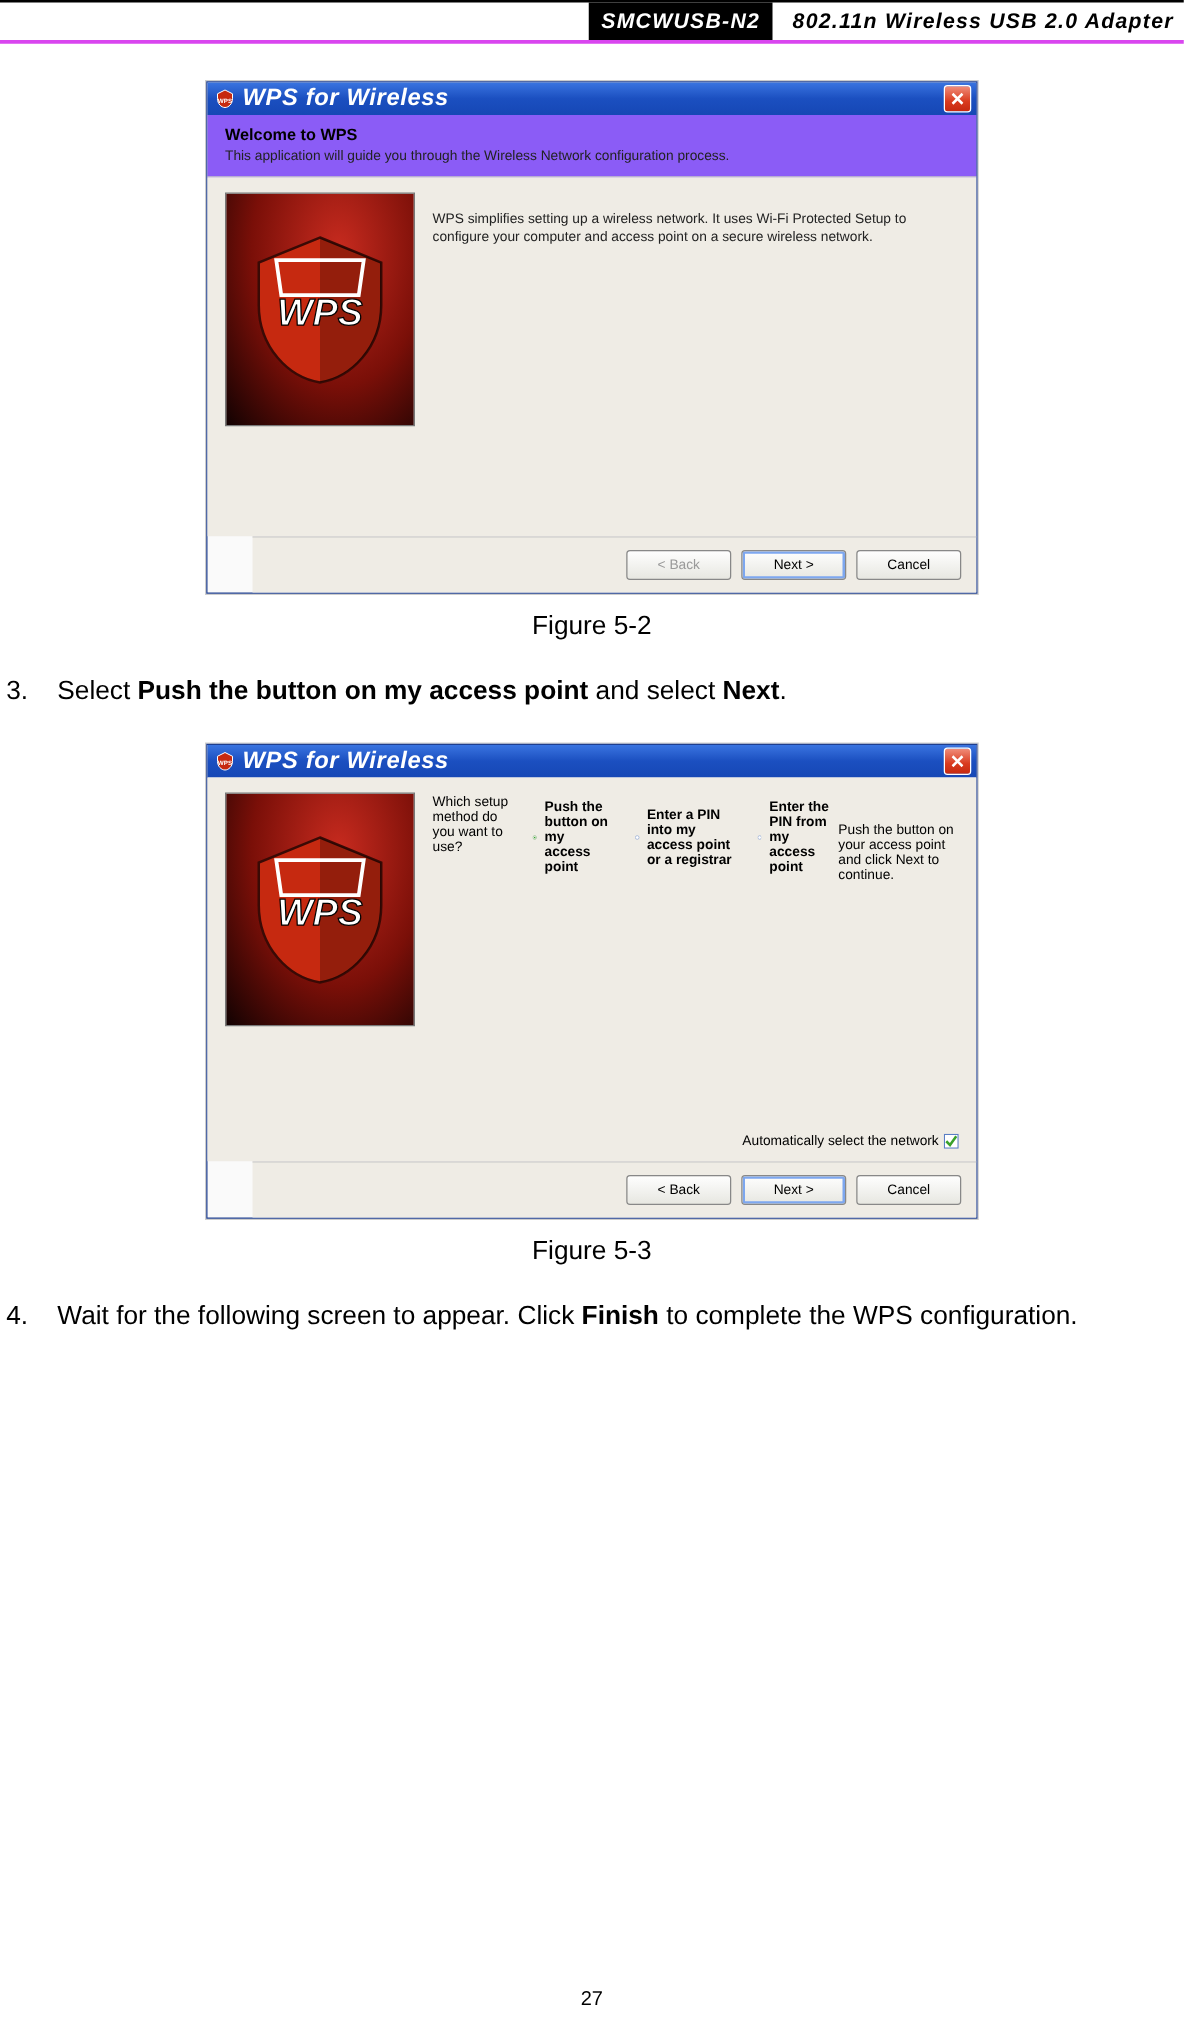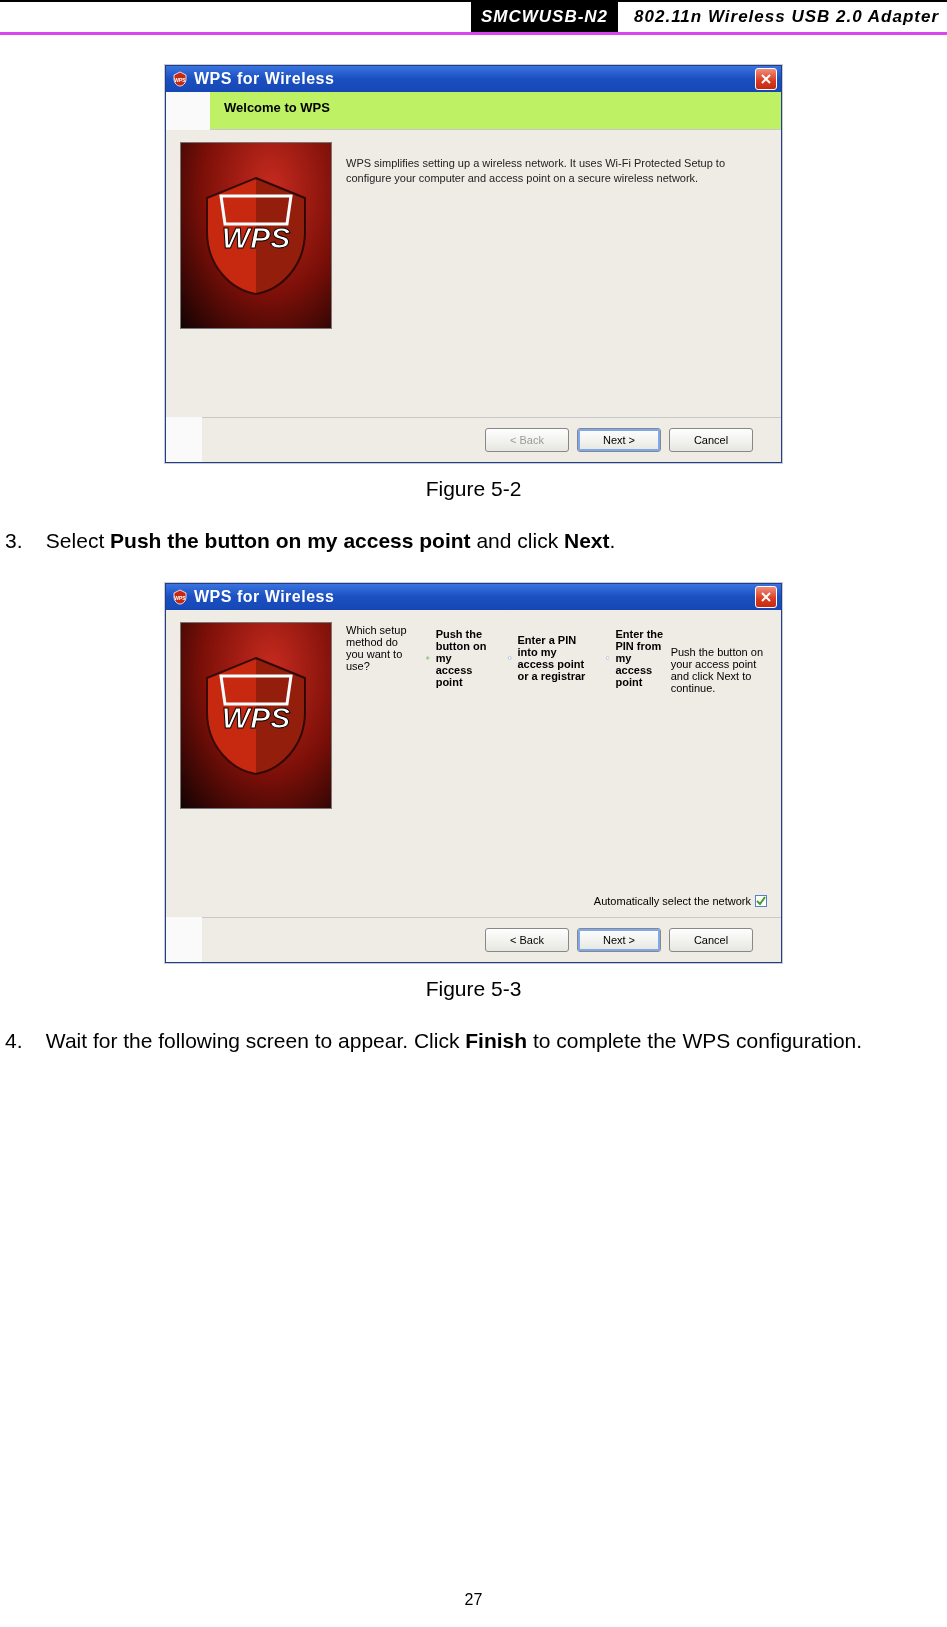--- a/index.html
+++ b/index.html
@@ -88,36 +88,35 @@
     align-items:center;
     padding:0 4px 0 6px;
     color:#fff;
     font-weight:bold;
   }
   .title-icon {
     width:16px;height:16px;
     margin-right:6px;
     display:inline-flex;
   }
-  .titlebar-text { flex:1; font-size:16px; letter-spacing:0.5px; font-weight:bold; }
+  .titlebar-text { flex:1; font-size:19px; letter-spacing:0.5px; font-weight:bold; font-style:italic;}
   .close-btn {
     width:20px;height:20px;
     background:linear-gradient(to bottom,#f08d7a,#d93b1f 60%,#c62910);
     border:1px solid #fff;
     border-radius:3px;
     display:flex;align-items:center;justify-content:center;
     color:#fff;
     font-weight:bold;
     cursor:pointer;
   }
   .banner {
-    background:#bef264;
+    background:#8b5cf6;
     border-bottom:1px solid #c8c8c8;
     padding:8px 14px 10px 14px;
-    margin-left:44px;
   }
   .banner-title { font-weight:bold; font-size:13px; margin-bottom:4px; }
   .banner-sub { font-size:11px; color:#222; }
   .body-area {
     background:#efece5;
     padding:12px 14px 10px 14px;
     min-height:265px;
     display:flex;
     gap:14px;
     align-items:flex-start;
@@ -137,21 +136,21 @@
     width:110px;height:120px;
     position:relative;
   }
   .body-text { flex:1; font-size:11px; color:#222; padding-top:14px; line-height:1.35; }
 
   .footer-row {
     background:#efece5;
     border-top:1px solid #c8c8c8;
     display:flex;
     justify-content:flex-end;
-    padding:10px 28px;
+    padding:10px 12px;
     gap:8px;
     margin-left:36px;
   }
   .xp-btn {
     min-width:82px;
     height:22px;
     border:1px solid #888;
     border-radius:3px;
     background:linear-gradient(to bottom,#fefefe,#e7e7e1);
     font-size:11px;
@@ -197,20 +196,21 @@
         </span>
         <span class="titlebar-text">WPS for Wireless</span>
         <div class="close-btn">
           <svg viewBox="0 0 10 10" width="10" height="10">
               <path d="M1 1 L9 9 M9 1 L1 9" stroke="#fff" stroke-width="2"></path>
             </svg>
         </div>
       </div>
       <div class="banner">
         <div class="banner-title">Welcome to WPS</div>
+        <div class="banner-sub">This application will guide you through the Wireless Network configuration process.</div>
       </div>
       <div class="body-area">
         <div class="wps-badge">
           <svg class="wps-shield" viewBox="0 0 110 120">
             <path d="M55 2 L104 22 L104 56 C104 90 80 114 55 118 C30 114 6 90 6 56 L6 22 Z" fill="#c62910" stroke="#3a0a05" stroke-width="2"></path>
             <path d="M55 2 L104 22 L104 56 C104 90 80 114 55 118 L55 2 Z" fill="rgba(0,0,0,0.25)"></path>
             <path d="M20 20 L90 20 L86 48 L24 48 Z" fill="none" stroke="#fff" stroke-width="3"></path>
             <text x="55" y="72" font-size="30" font-weight="900" text-anchor="middle" fill="#fff" font-family="Arial" font-style="italic" stroke="#000" stroke-width="1">WPS</text>
           </svg>
         </div>
@@ -220,21 +220,21 @@
         <div class="xp-btn disabled">&lt; Back</div>
         <div class="xp-btn default">Next &gt;</div>
         <div class="xp-btn">Cancel</div>
       </div>
     </div>
     <div class="caption">Figure 5-2</div>
   </div>
 
   <p class="step">
     <span>3.</span>&nbsp;&nbsp;&nbsp;
-    <span>Select </span><span class="bold">Push the button on my access point</span><span> and click </span><span class="bold">Next</span><span>.</span>
+    <span>Select </span><span class="bold">Push the button on my access point</span><span> and select </span><span class="bold">Next</span><span>.</span>
   </p>
 
   <div class="figure-wrap">
     <div class="xp-window">
       <div class="titlebar">
         <span class="title-icon">
           <svg viewBox="0 0 16 16">
               <path d="M8 1 L14 4 V8 C14 12 11 15 8 15 C5 15 2 12 2 8 V4 Z" fill="#c62910" stroke="#fff" stroke-width="0.8"></path>
               <text x="8" y="11" font-size="5" text-anchor="middle" fill="#fff" font-weight="bold">WPS</text>
             </svg>

